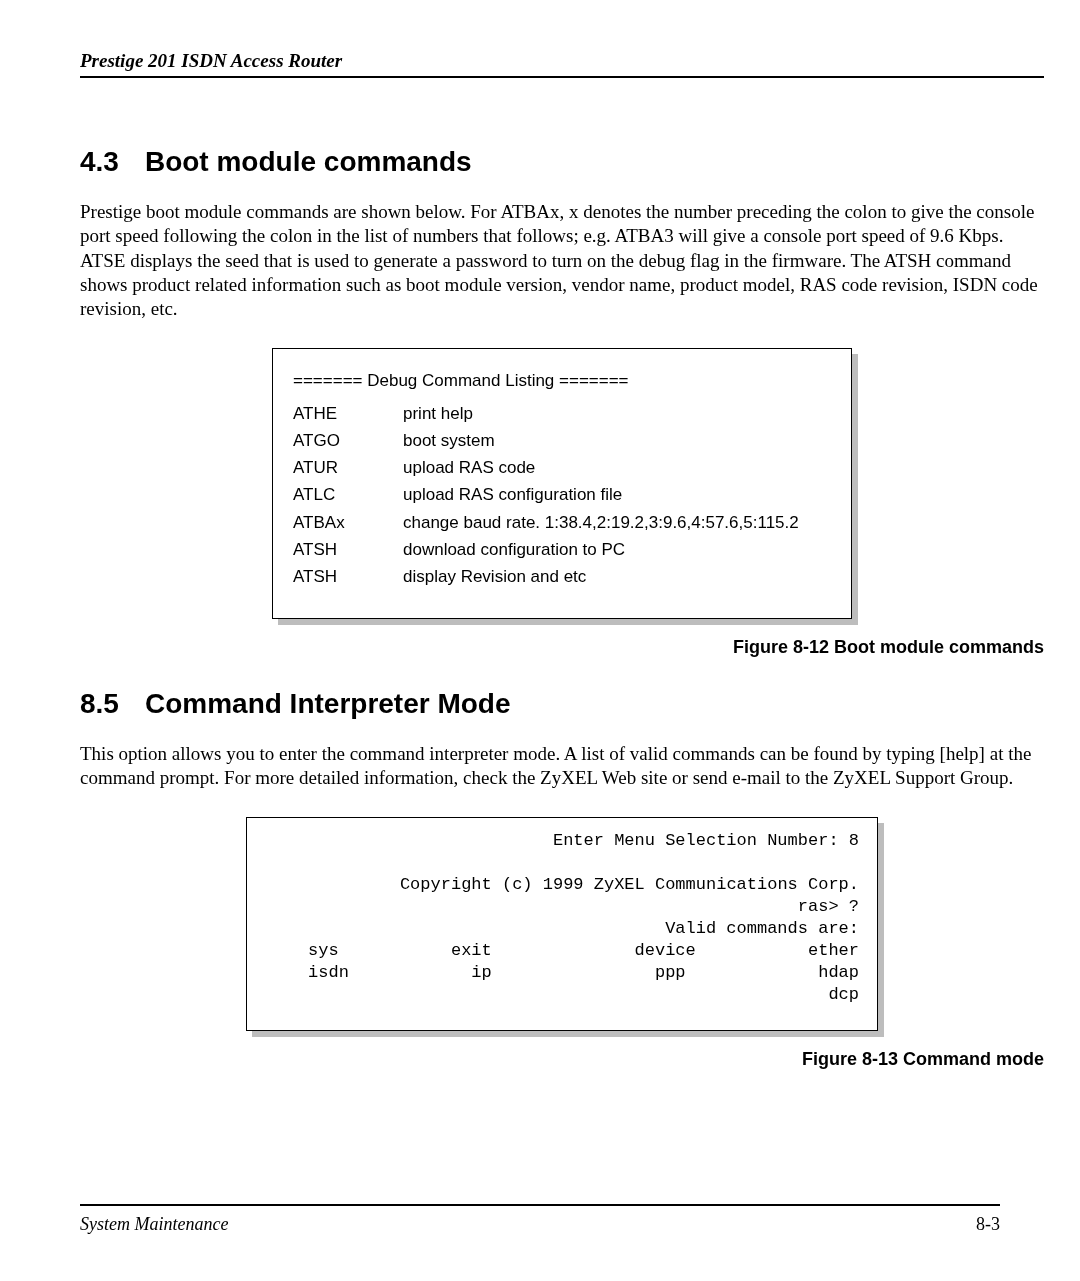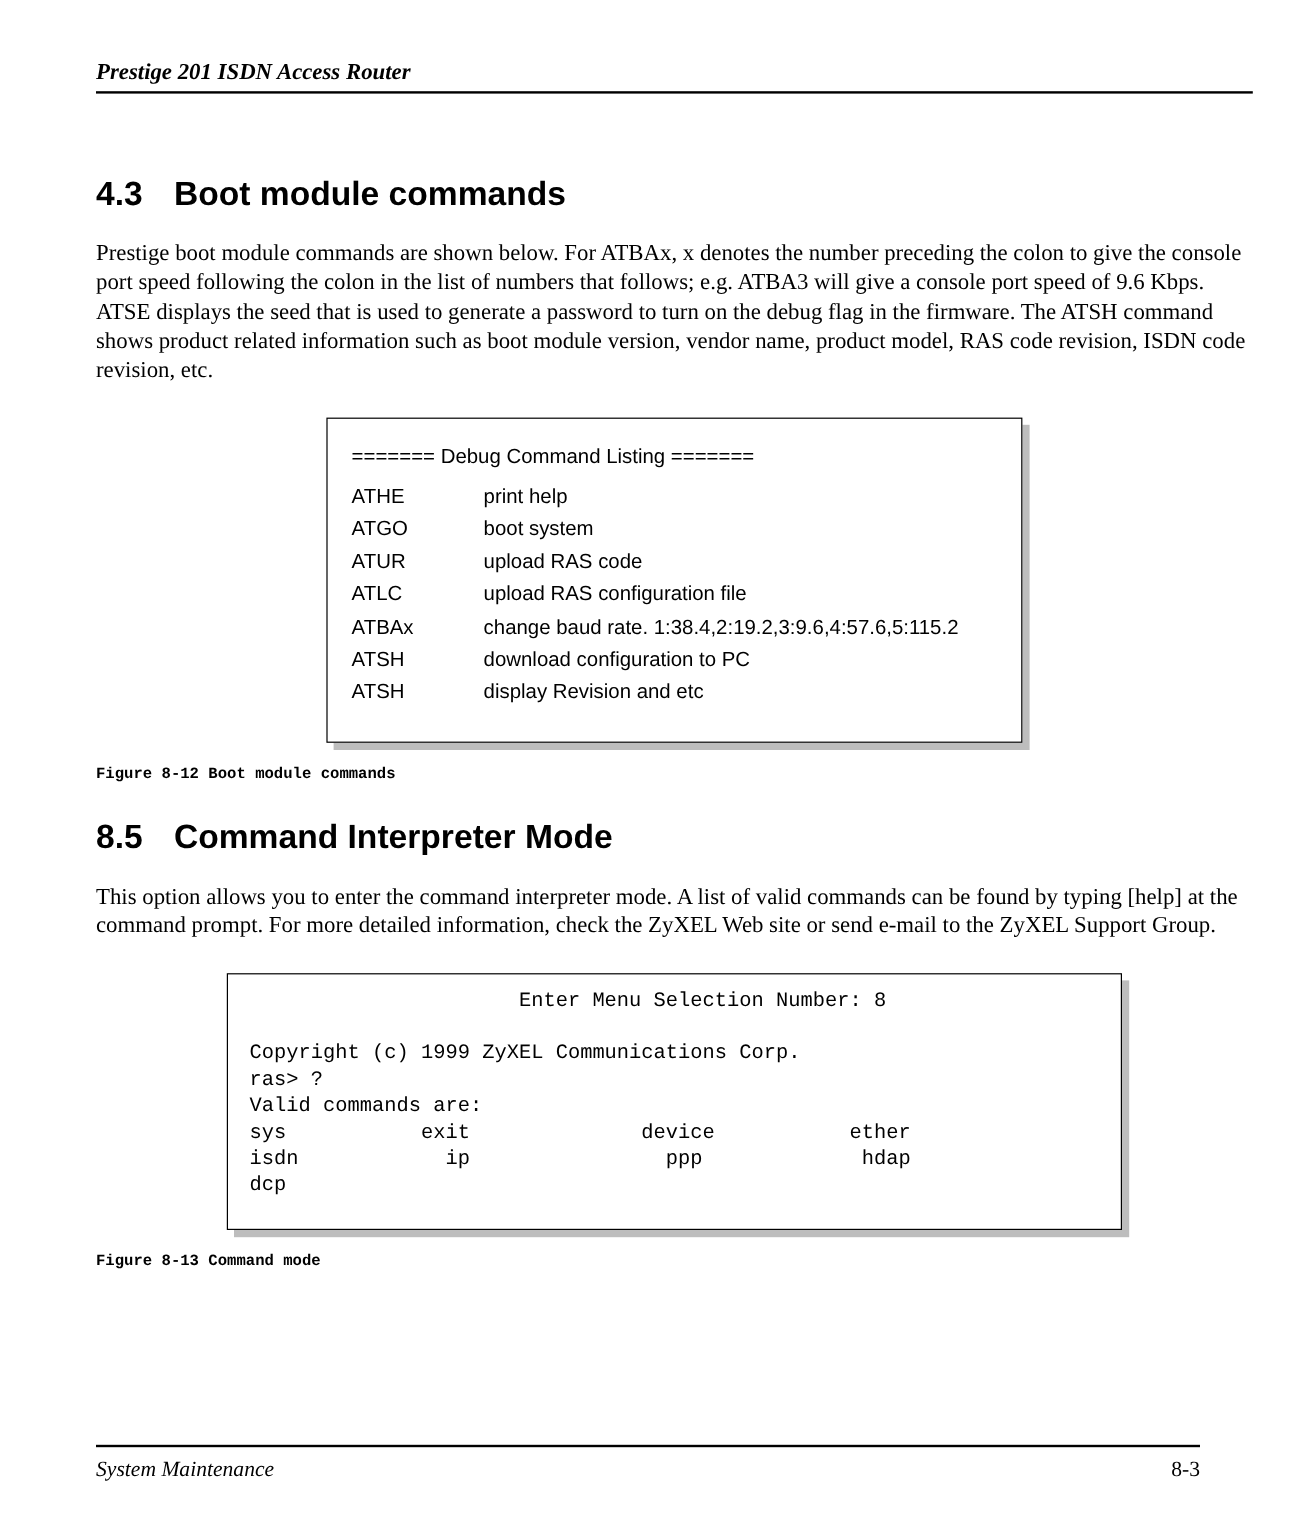--- a/index.html
+++ b/index.html
@@ -63,30 +63,31 @@
     margin-bottom: 6px;
   }
   .cmd-row {
     display: flex;
   }
   .cmd-name {
     width: 110px;
     flex: 0 0 110px;
   }
   .fig-caption {
-    font-family: Liberation Mono, monospace;
+    font-family: Liberation Sans, sans-serif;
     font-weight: bold;
-    font-size: 13px;
-    text-align: left;
+    font-size: 18px;
+    text-align: right;
     margin: 18px 0 30px 0;
   }
   .terminal-wrap {
     margin: 0 auto 14px auto;
-    width: 746px;
+    width: 632px;
     position: relative;
+    text-align: right;
   }
   .terminal-shadow {
     position: absolute;
     top: 6px; left: 6px; right: -6px; bottom: -6px;
     background: #bdbdbd;
   }
   .terminal-box {
     position: relative;
     background: #fff;
     border: 1px solid #000;

